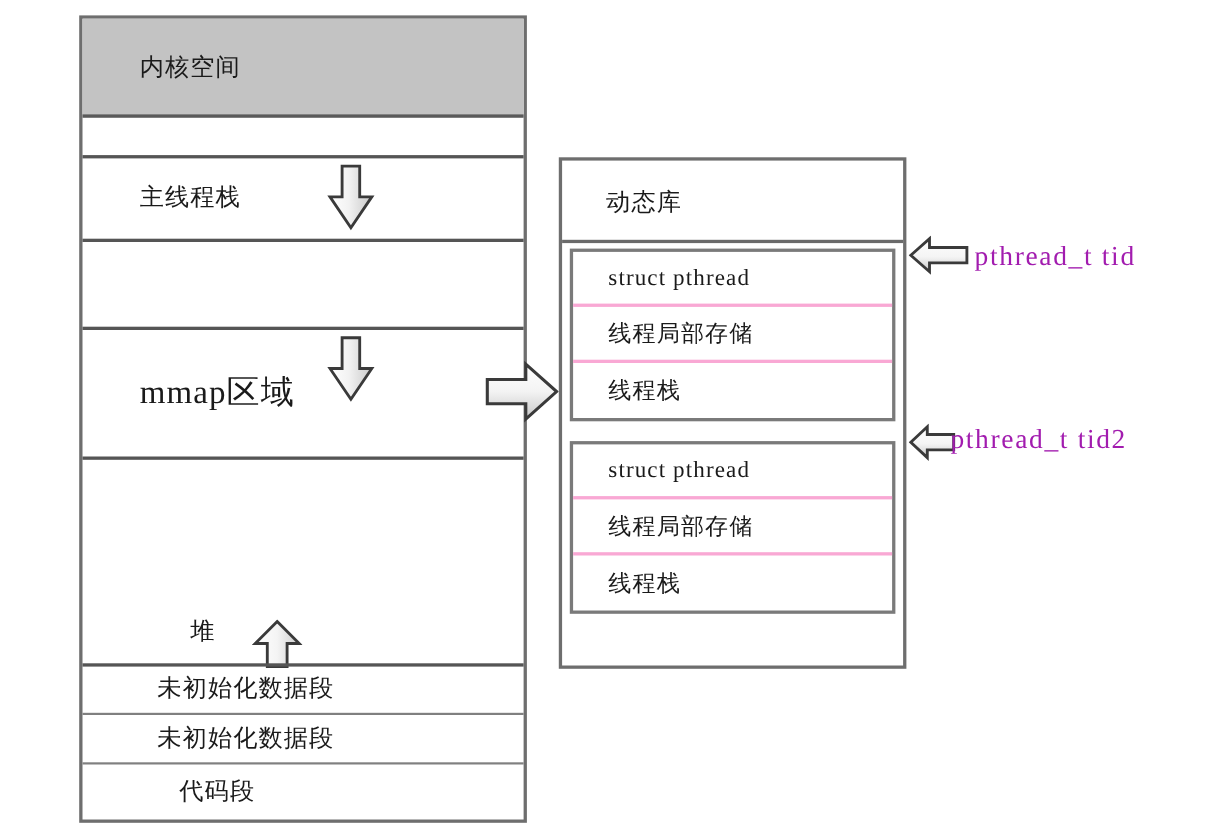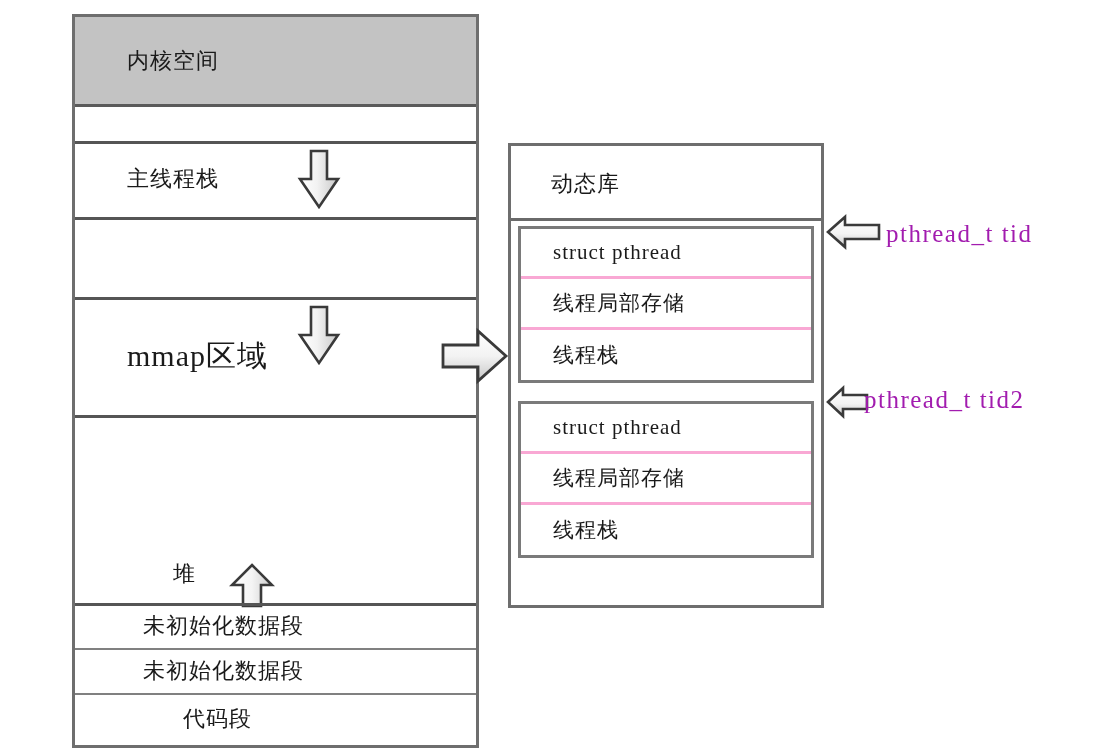--- a/index.html
+++ b/index.html
@@ -211,21 +211,21 @@
     <div class="proc-seg" style="top:586px; height:45px;">
       <span class="cn-label" style="margin-left:68px;text-align:center;">未初始化数据段</span>
     </div>
     <div class="seg-divider thin" style="top:631px;"></div>
 
     <div class="proc-seg" style="top:631px; height:45px;">
       <span class="cn-label" style="margin-left:68px;">未初始化数据段</span>
     </div>
     <div class="seg-divider thin" style="top:676px;"></div>
 
-    <div class="proc-seg" style="top:676px; height:52px;padding-left:20px;">
+    <div class="proc-seg" style="top:676px; height:52px;">
       <span class="cn-label" style="margin-left:88px;">代码段</span>
     </div>
   </div>
 
   <div class="arrow" style="left:440px; top:327px;">
     <svg width="70" height="58" viewBox="0 0 70 58">
       <defs>
         <linearGradient id="gradRight" x1="0" y1="0" x2="0" y2="1">
           <stop offset="0%" stop-color="#ffffff"></stop>
           <stop offset="50%" stop-color="#f3f3f3"></stop>

